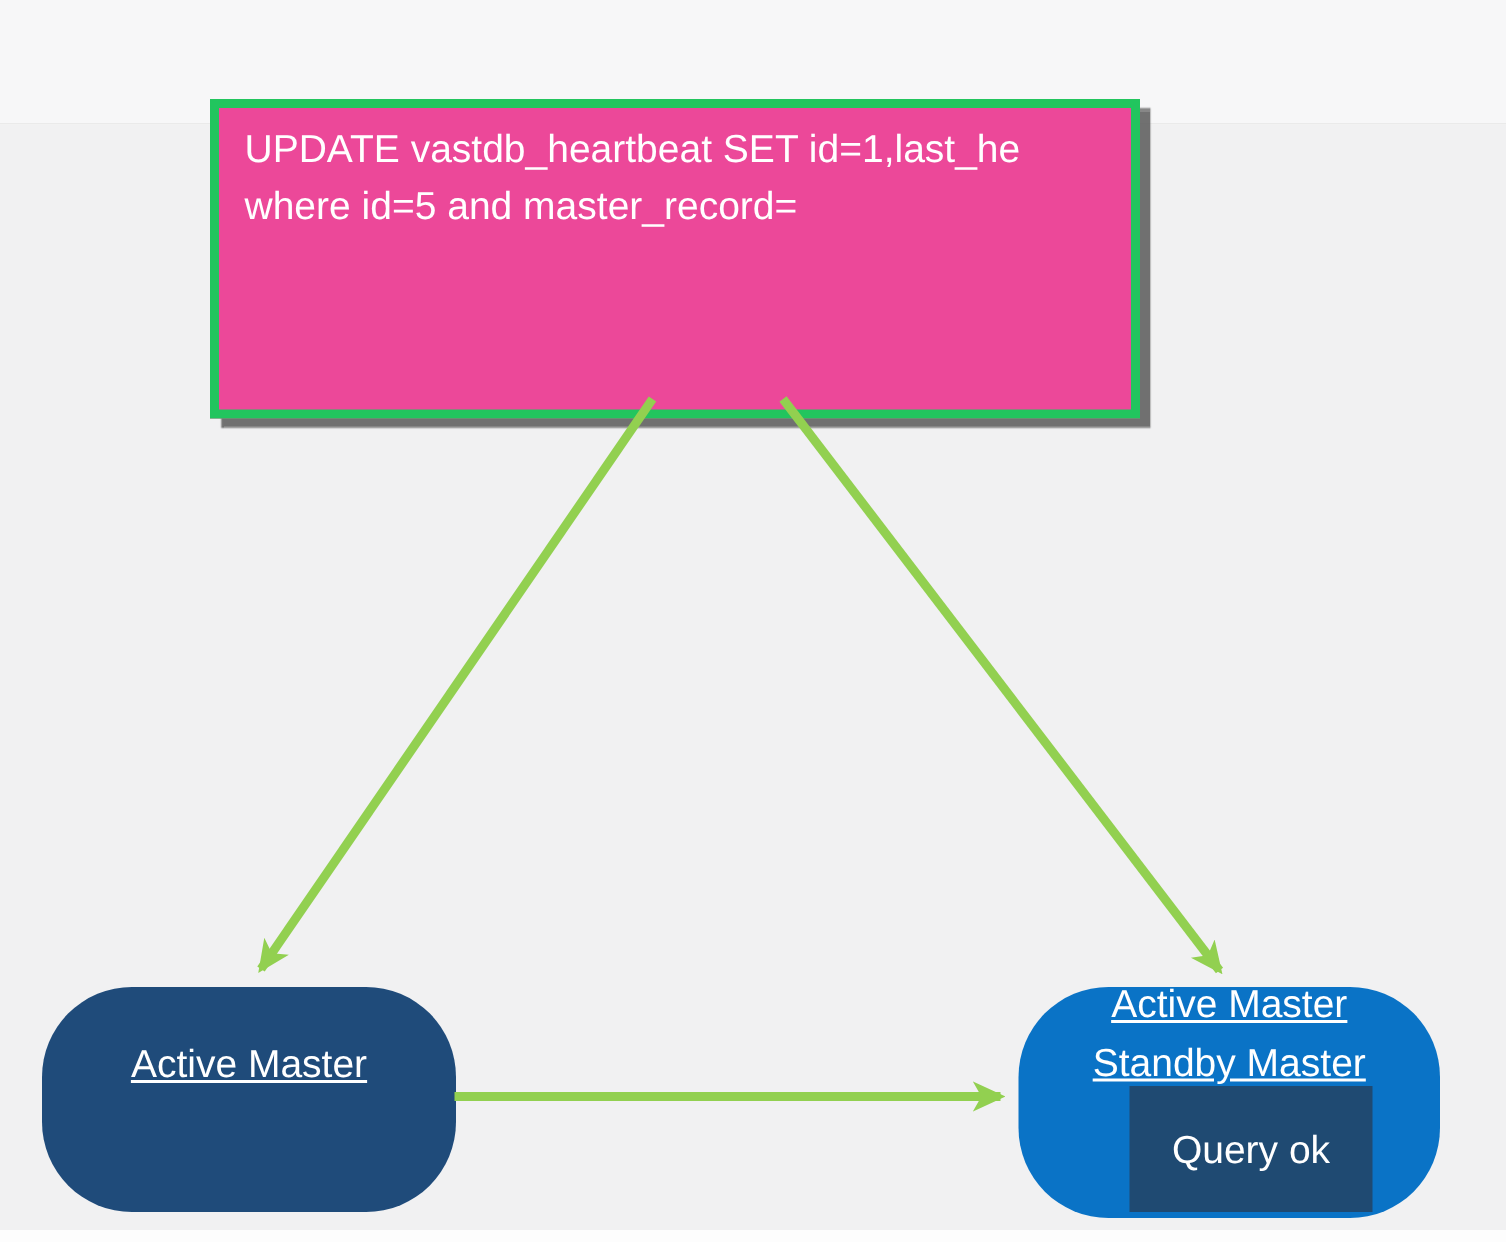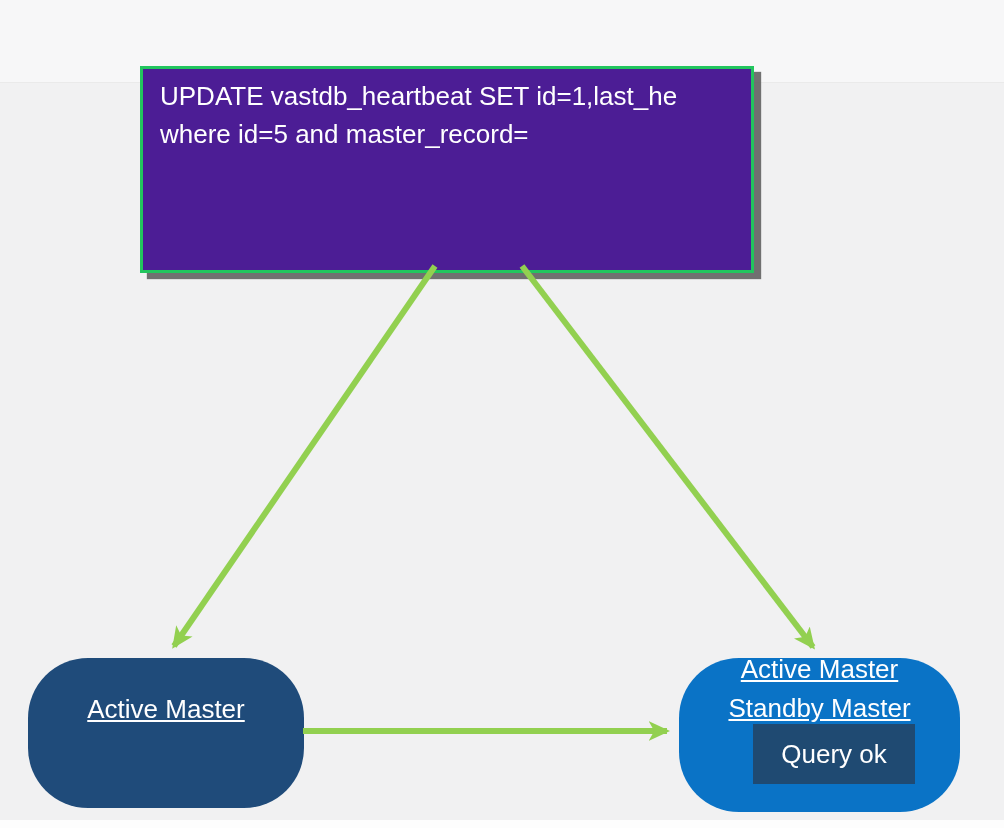--- a/index.html
+++ b/index.html
@@ -20,22 +20,22 @@
     background:#f1f1f2;
   }
   .band-bottom{
     position:absolute;left:0;top:820px;width:1004px;height:8px;
     background:#fdfdfd;
   }
 
   
   .sql-box{
     position:absolute;left:140px;top:66px;width:591px;height:193px;
-    background:#4c1d95;
-    border:3px solid #22c55e;
+    background:#ec4899;
+    border:6px solid #22c55e;
     box-shadow:7px 6px 1px 0 rgba(98,98,98,0.9);
     color:#ffffff;
     padding:8px 0 0 17px;
     box-sizing:content-box;
   }
   .sql-line{
     font-size:26px;
     line-height:38px;
     white-space:nowrap;
     color:#ffffff;
@@ -58,21 +58,21 @@
     border-radius:60px;
   }
   .node-text{
     position:absolute;left:0;width:100%;
     font-size:26px;line-height:40px;text-decoration:underline;
   }
   .node-error .node-text{top:31px;}
   .node-standby .node-text{top:-8px;line-height:39px;}
 
   .status-box{
-    position:absolute;left:74px;top:66px;width:162px;height:60px;
+    position:absolute;left:74px;top:66px;width:162px;height:84px;
     background:#1f4a72;
     color:#ffffff;
     display:flex;align-items:center;justify-content:center;
     font-size:26px;
   }
 
   .arrow-layer{
     position:absolute;left:0;top:0;width:1004px;height:828px;
     pointer-events:none;
   }

